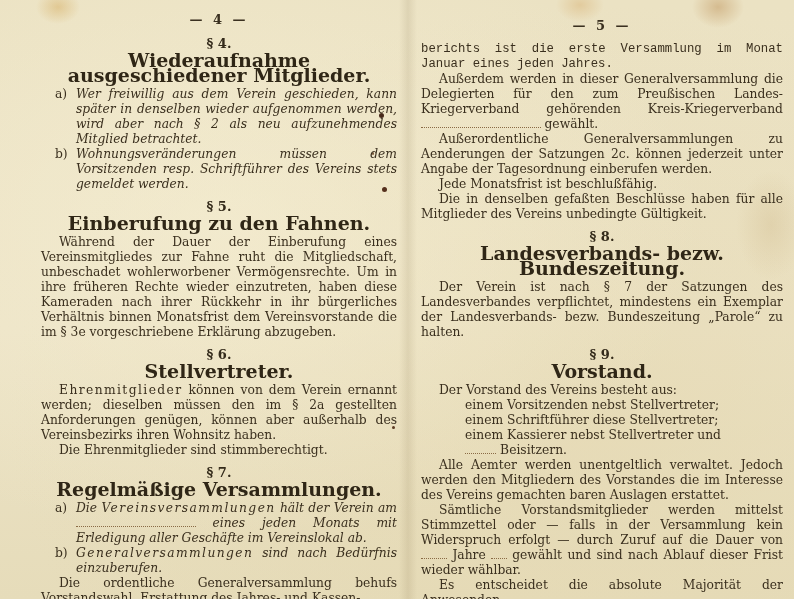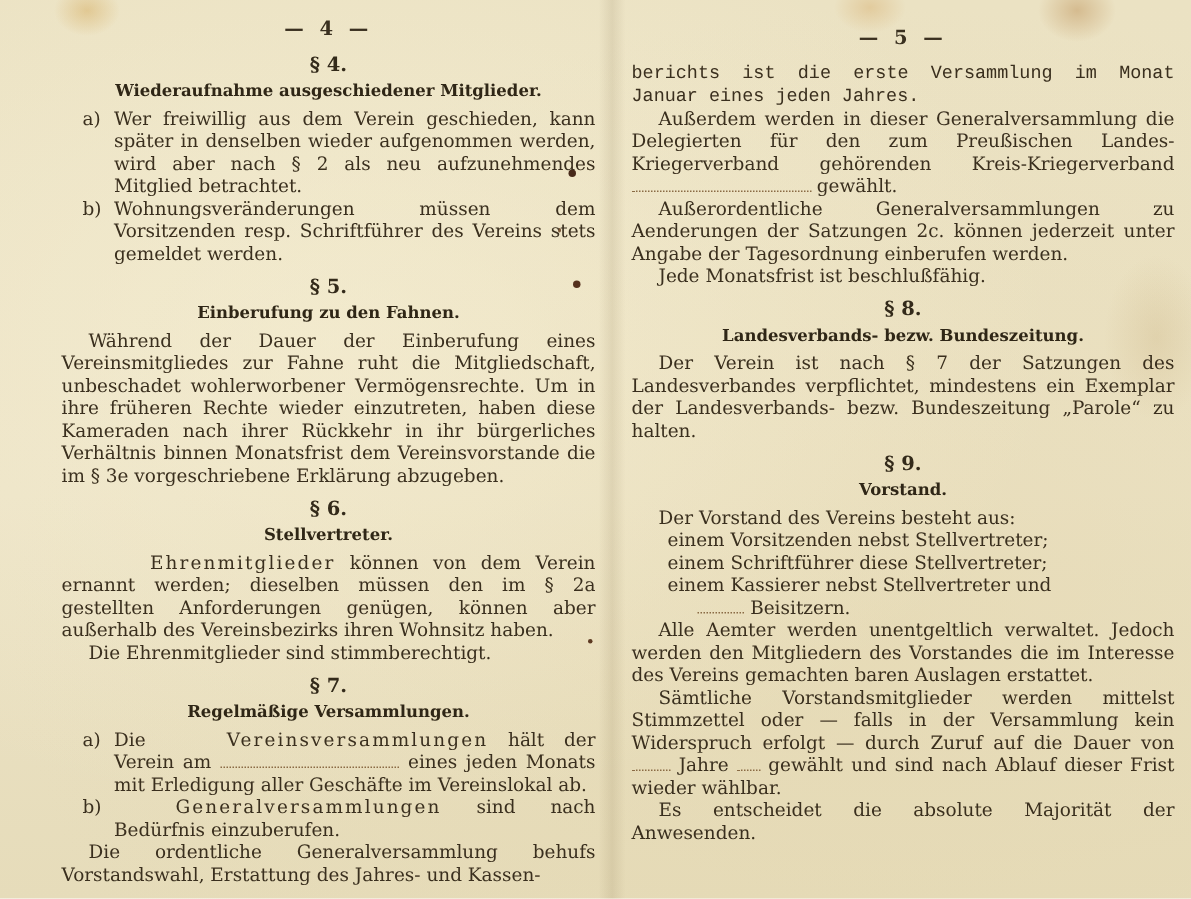--- a/index.html
+++ b/index.html
@@ -62,32 +62,32 @@
   .secnum {
     text-align: center;
     font-weight: bold;
     font-size: 13px;
     margin: 7px 0 2px 0;
     color: #332a1a;
   }
   .title {
     text-align: center;
     font-weight: bold;
-    font-size: 11px;
+    font-size: 19px;
     margin: 0 0 4px 0;
     color: #2f2616;
   }
   p.para { margin: 0; text-indent: 18px; }
   p.para.cont { text-indent: 0; font-family: Liberation Mono, monospace; }
   .item { display: flex; margin: 0; padding-left: 14px; }
   .item .label { flex: none; width: 21px; }
-  .item .itext { flex: 1; text-align: justify; }
-  .sub  { margin-left: 24px; }
+  .item .itext { flex: 1; text-align: justify; font-style: italic; }
+  .sub  { margin-left: 44px; }
   .sub2 { margin-left: 44px; }
-  .sperr { letter-spacing: 1.4px; margin-left: 41px; }
+  .sperr { letter-spacing: 1.4px; }
   .blank {
     display: inline-block;
     height: 0.72em;
     border-bottom: 1.4px dotted #8a6b45;
   }
 </style>
 </head>
 <body>
 
 <div class="scan">
@@ -135,20 +135,21 @@
       </div>
   </div>
 
   <div class="page page-right">
     <div class="pagenum">—  5  —</div>
     <div class="content">
         <p class="para cont">berichts ist die erste Versammlung im Monat Januar eines jeden Jahres.</p>
         <p class="para">Außerdem werden in dieser Generalversammlung die Delegierten für den zum Preußischen Landes-Kriegerverband gehörenden Kreis-Kriegerverband <span class="blank" style="width:119.60000000000001px"></span> gewählt.</p>
         <p class="para">Außerordentliche Generalversammlungen zu Aenderungen der Satzungen 2c. können jederzeit unter Angabe der Tagesordnung einberufen werden.</p>
         <p class="para">Jede Monatsfrist ist beschlußfähig.</p>
+        <p class="para">Die in denselben gefaßten Beschlüsse haben für alle Mitglieder des Vereins unbedingte Gültigkeit.</p>
         <div class="secnum">§ 8.</div>
         <div class="title">Landesverbands- bezw. Bundeszeitung.</div>
         <p class="para">Der Verein ist nach § 7 der Satzungen des Landesverbandes verpflichtet, mindestens ein Exemplar der Landesverbands- bezw. Bundeszeitung „Parole“ zu halten.</p>
         <div class="secnum">§ 9.</div>
         <div class="title">Vorstand.</div>
         <p class="para">Der Vorstand des Vereins besteht aus:</p>
         <div class="sub">einem Vorsitzenden nebst Stellvertreter;</div>
         <div class="sub">einem Schriftführer diese Stellvertreter;</div>
         <div class="sub">einem Kassierer nebst Stellvertreter und</div>
         <div class="sub sub2"><span class="blank" style="width:31.200000000000003px"></span> Beisitzern.</div>

